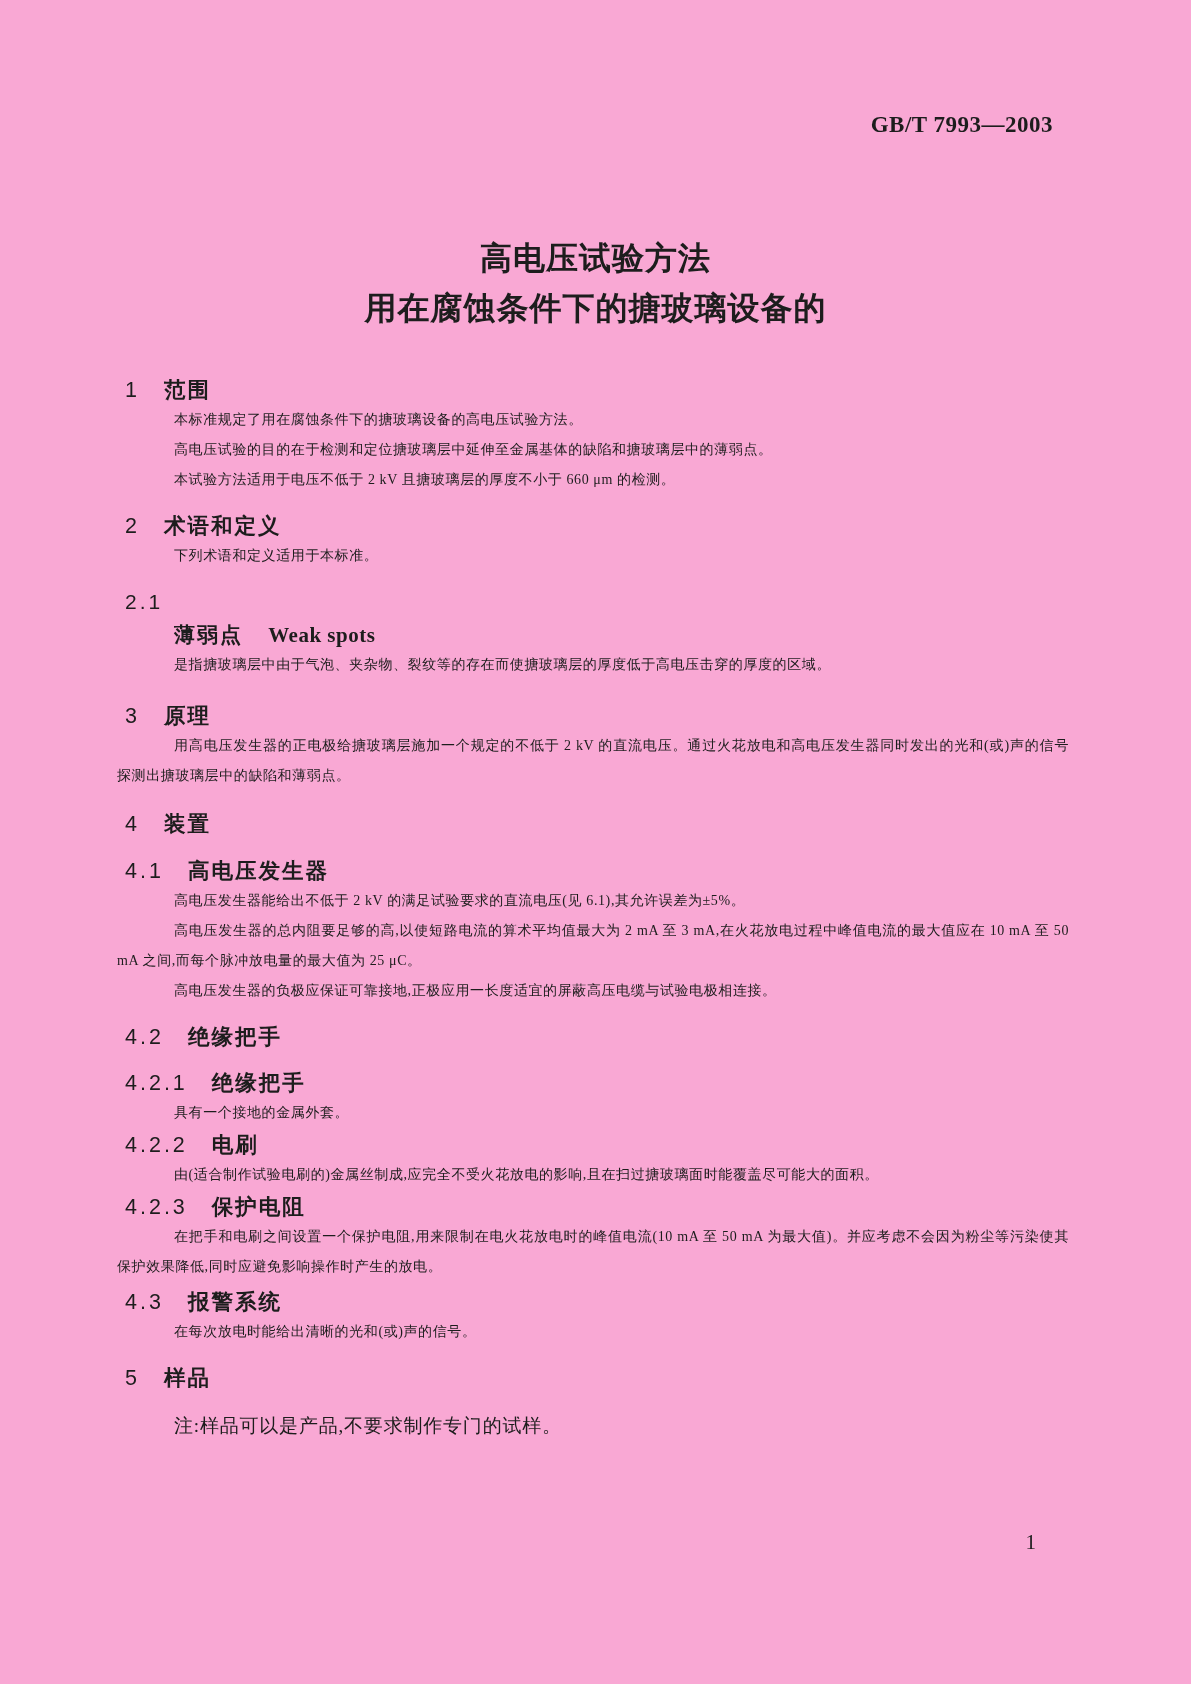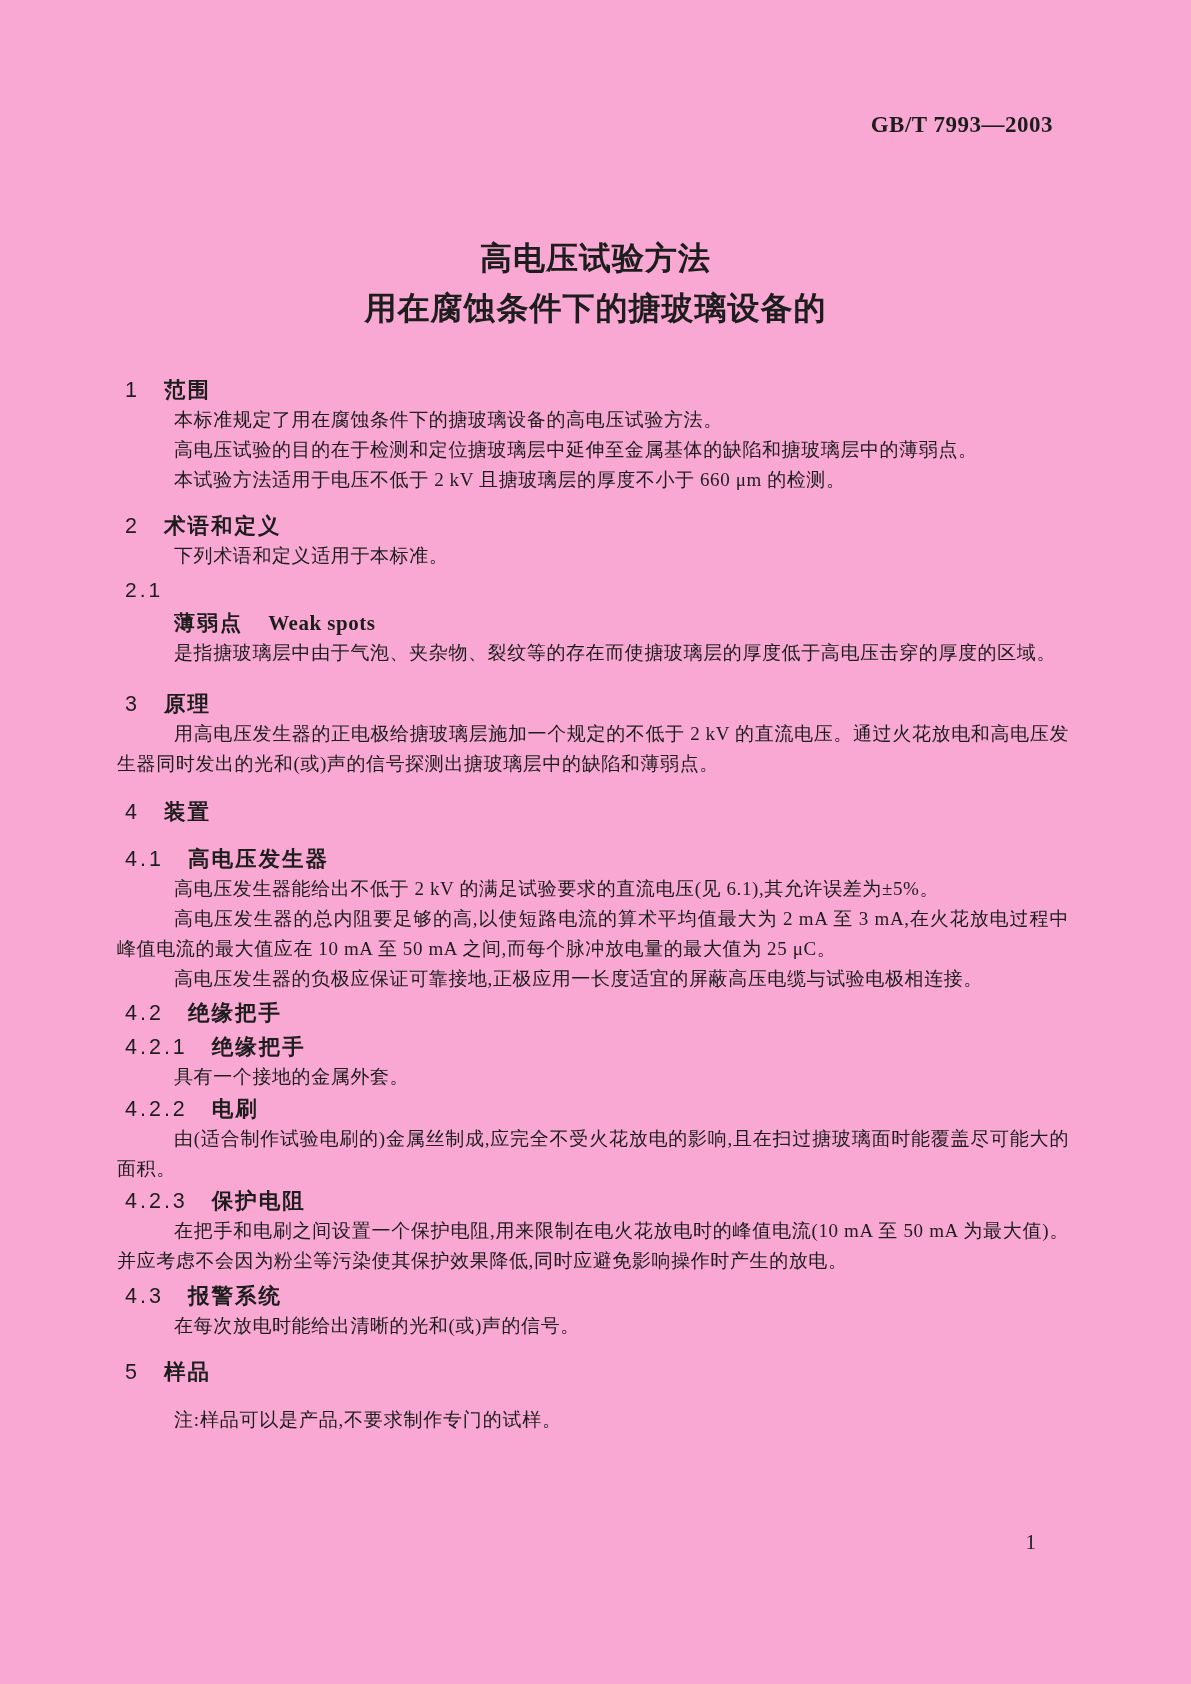--- a/index.html
+++ b/index.html
@@ -35,21 +35,21 @@
   }
   .sec-h .num { font-weight:normal; letter-spacing:3px; margin-right:24px; white-space:nowrap; }
   .sec-h .txt { font-weight:bold; letter-spacing:2px; }
   .sub-no {
     margin:0 0 0 8px;
     font-family:"Liberation Sans","DejaVu Sans",sans-serif;
     font-size:21px; line-height:30px; letter-spacing:3px;
   }
   p.body {
     margin:0;
-    font-size:19px; line-height:30px; letter-spacing:0.6px;
+    font-size:14px; line-height:30px; letter-spacing:0.6px;
     text-align:justify;
   }
   p.indent { text-indent:57px; }
   .term-line {
     margin:3px 0 0 0; padding-left:57px;
     font-size:21px; line-height:30px; font-weight:bold;
   }
   .term-line .cn { font-family:"Liberation Sans","DejaVu Sans",sans-serif; letter-spacing:2px; }
   .term-line .en { font-family:"Liberation Serif","DejaVu Serif",serif; margin-left:20px; letter-spacing:0.5px; }
   .note-line {
@@ -57,21 +57,21 @@
     font-size:19px; line-height:28px; letter-spacing:0.8px;
   }
   .page-num {
     position:absolute; top:1528px; right:155px;
     font-size:21px; line-height:28px;
   }
   
   .m17 { margin-top:17px; } .m16 { margin-top:16px; } .m21 { margin-top:21px; }
   .m24 { margin-top:24px; } .m18 { margin-top:18px; } .m2 { margin-top:2px; }
   .m1 { margin-top:1px; } .m3 { margin-top:3px; } .m4 { margin-top:4px; }
-  .m10 { margin-top:2px; } .m5 { margin-top:5px; } .m0 { margin-top:4px; }
+  .m10 { margin-top:2px; } .m5 { margin-top:5px; } .m0 { margin-top:16px; }
 </style>
 </head>
 <body>
 
 <div class="page" style="background: #f9a8d4; color: rgb(29, 29, 29);">
 
   <div class="doc-code">GB/T 7993—2003</div>
 
   <div class="title-block">
     <span class="tline">高电压试验方法</span>

